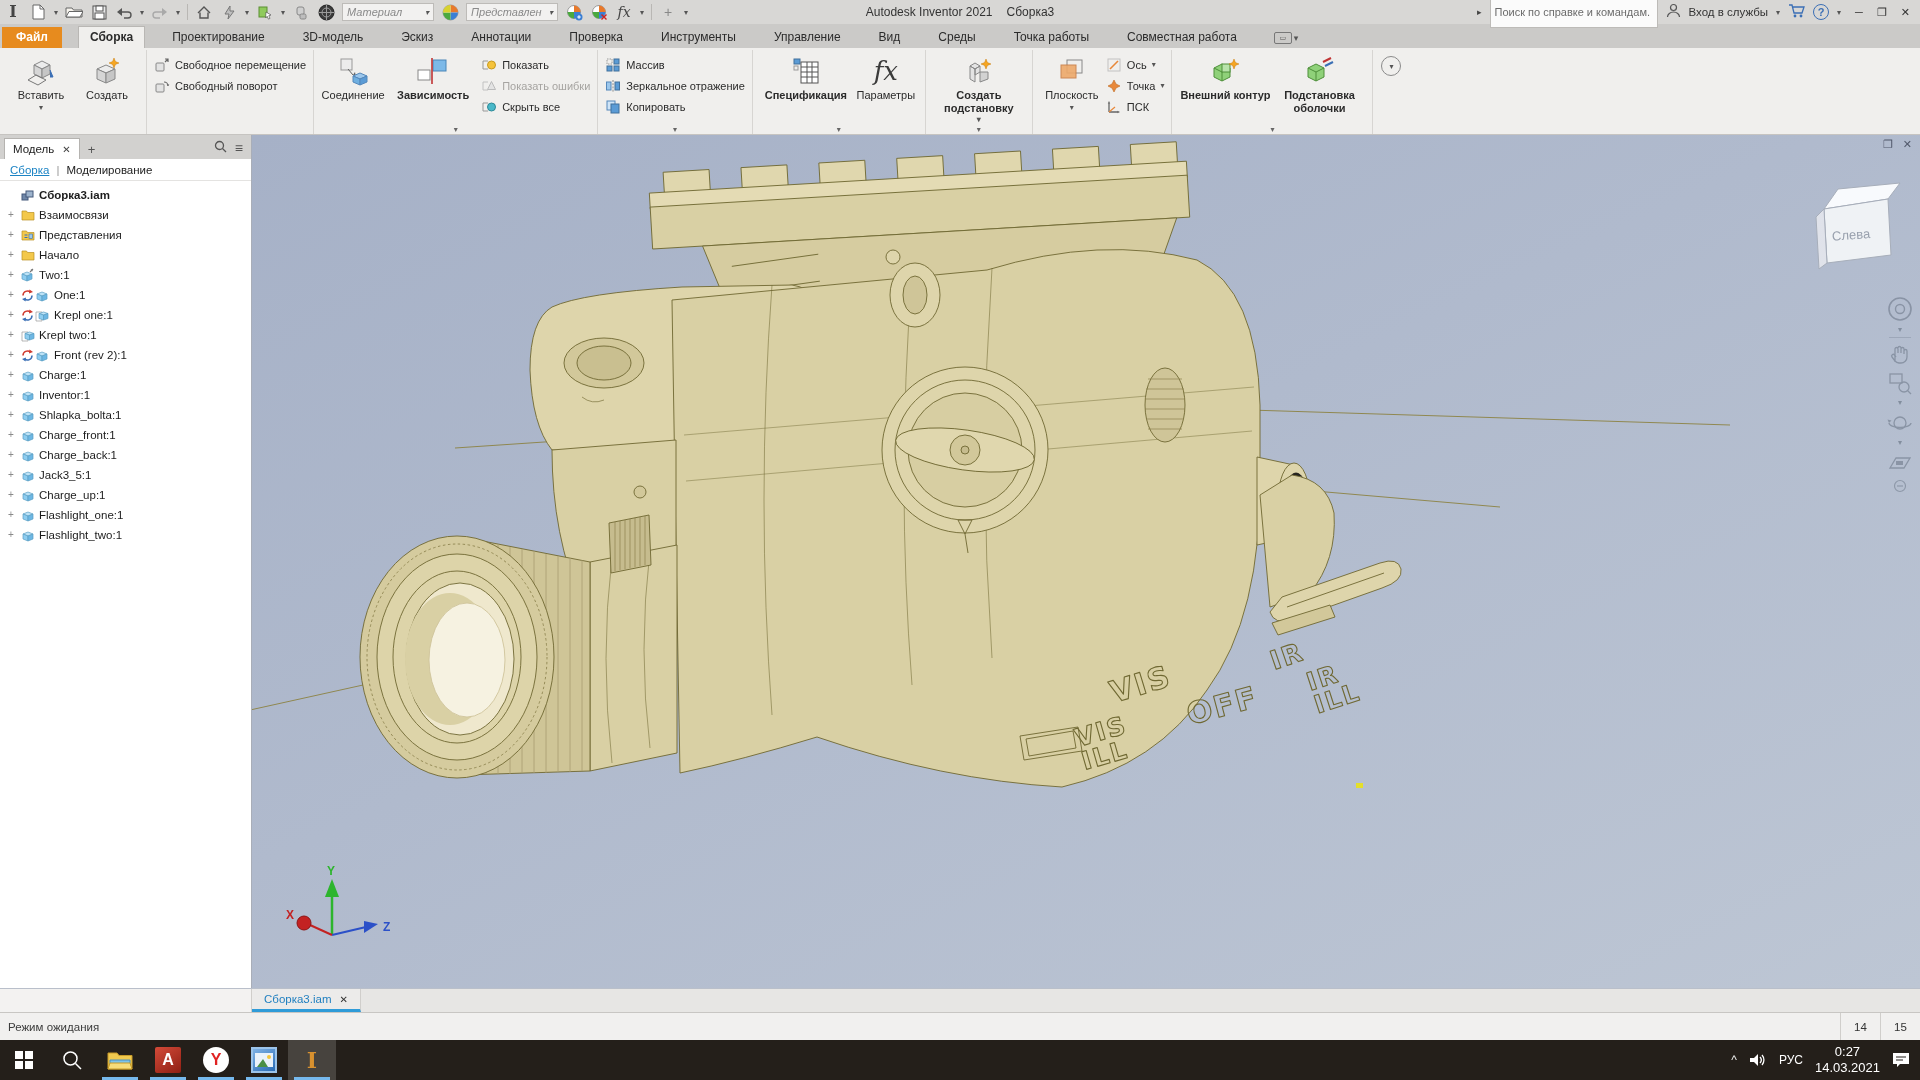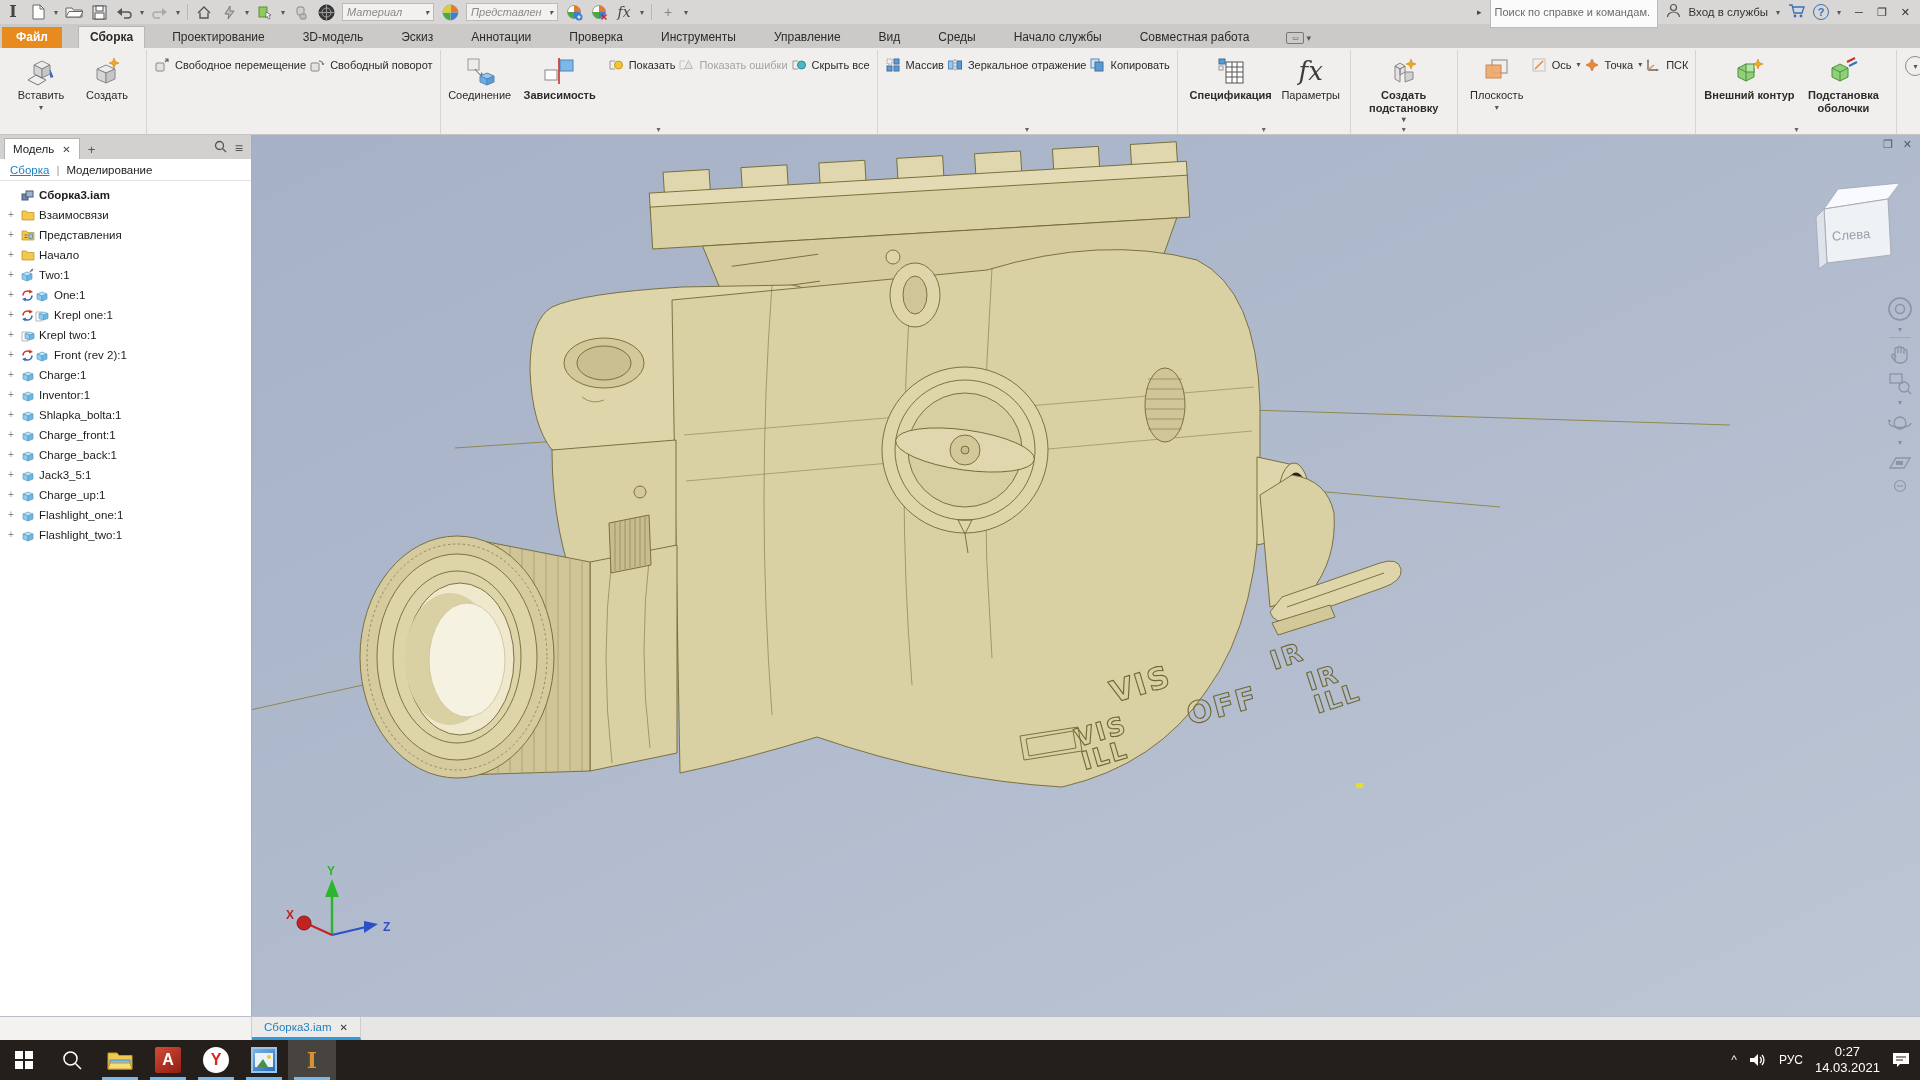--- a/index.html
+++ b/index.html
@@ -35,21 +35,21 @@
 
   
   .ribbon { height:87px; background:#f0efed; border-bottom:1px solid #c6c4c1; display:flex; align-items:stretch; padding:2px 0 0 2px; flex:0 0 auto; }
   .rsec { display:flex; align-items:flex-start; gap:2px; padding:3px 7px 10px; border-right:1px solid #d7d5d2; position:relative; }
   .rsec-exp { position:absolute; bottom:0; left:50%; transform:translateX(-50%); font-size:8px; color:#666; line-height:1; }
   .rbig { width:64px; display:flex; flex-direction:column; align-items:center; gap:2px; padding-top:2px; cursor:default; }
   .rbig.wide { width:92px;font-weight:bold; }
   .rbig .ric { height:32px; display:flex; align-items:center; justify-content:center; }
   .rlabel { font-size:11px; color:#2b2b2b; text-align:center; line-height:1.15; }
   .rdrop { font-size:8px; color:#555; line-height:1; }
-  .rcol { display:flex; flex-direction:row; justify-content:flex-start; gap:3px; padding-top:3px; }
+  .rcol { display:flex; flex-direction:column; justify-content:flex-start; gap:3px; padding-top:3px; }
   .rsmall { display:flex; align-items:center; gap:5px; height:18px; font-size:11px; color:#2b2b2b; white-space:nowrap; cursor:default; }
   .rsmall.disabled { color:#a6a4a1; }
   .rsmall .ric14 { width:16px; height:16px; display:flex; align-items:center; justify-content:center; }
   .fx-big { font-family:"DejaVu Serif", serif; font-style:italic; font-size:26px; color:#3b3b3b; line-height:1; }
   .ribbon-opts { display:flex; align-items:flex-start; padding:6px 8px; }
   .opt-circle { width:20px; height:20px; border:1px solid #8a8a8a; border-radius:50%; display:flex; align-items:center; justify-content:center; font-size:8px; color:#555; }
 
   
   .workspace { flex:1 1 auto; display:flex; min-height:0; }
 
@@ -218,20 +218,23 @@
             <path d="M10.5,10.5 l5,5 M15.5,10.5 l-5,5" stroke="#c22" stroke-width="1.4"></path>
           </svg>
         </span>
       <span class="qi" style="font-family:'DejaVu Serif',serif;font-style:italic;font-size:14px;color:#444;">fx</span>
       <span class="qdrop">▾</span>
       <span class="qsep"></span>
       <span class="qi" style="color:#888;font-size:14px;">+</span>
       <span class="qdrop">▾</span>
     </div>
 
+    <div class="title-center">
+      <span>Autodesk Inventor 2021</span><b>Сборка3</b>
+    </div>
 
     <div class="tb-right">
       <span style="color:#444;font-size:9px;">▸</span>
       <input class="searchbox" placeholder="Поиск по справке и командам." style="">
       <span><svg width="15" height="15">
             <circle cx="7.5" cy="4.5" r="3" fill="none" stroke="#555" stroke-width="1.2"></circle>
             <path d="M1.5,14 a6,5 0 0 1 12,0" fill="none" stroke="#555" stroke-width="1.2"></path>
           </svg></span>
       <span style="font-size:11.5px;color:#333;">Вход в службы</span>
       <span class="qdrop">▾</span>
@@ -255,21 +258,21 @@
     <span class="rtab active">Сборка</span>
     <span class="rtab">Проектирование</span>
     <span class="rtab">3D-модель</span>
     <span class="rtab">Эскиз</span>
     <span class="rtab">Аннотации</span>
     <span class="rtab">Проверка</span>
     <span class="rtab">Инструменты</span>
     <span class="rtab">Управление</span>
     <span class="rtab">Вид</span>
     <span class="rtab">Среды</span>
-    <span class="rtab">Начало службы</span>
+    <span class="rtab">Точка работы</span>
     <span class="rtab">Совместная работа</span>
     <span class="tab-collapse">
         <span class="box">▭</span>
         <span>▾</span>
       </span>
   </div>
 
   <div class="ribbon">
 
     <div class="rsec">
@@ -957,20 +960,27 @@
   </div>
 
   <div class="doctabs">
     <div class="spacer"></div>
     <div class="dtab">
       <span>Сборка3.iam</span>
       <span class="mp-x">✕</span>
     </div>
   </div>
 
+  <div class="statusbar">
+    <span>Режим ожидания</span>
+    <div class="st-cells">
+      <div class="st-cell">14</div>
+      <div class="st-cell">15</div>
+    </div>
+  </div>
 
   <div class="taskbar">
     <div class="tb-cell">
       <svg width="18" height="18">
           <rect x="0" y="0" width="8" height="8" fill="#fff"></rect>
           <rect x="10" y="0" width="8" height="8" fill="#fff"></rect>
           <rect x="0" y="10" width="8" height="8" fill="#fff"></rect>
           <rect x="10" y="10" width="8" height="8" fill="#fff"></rect>
         </svg>
     </div>

